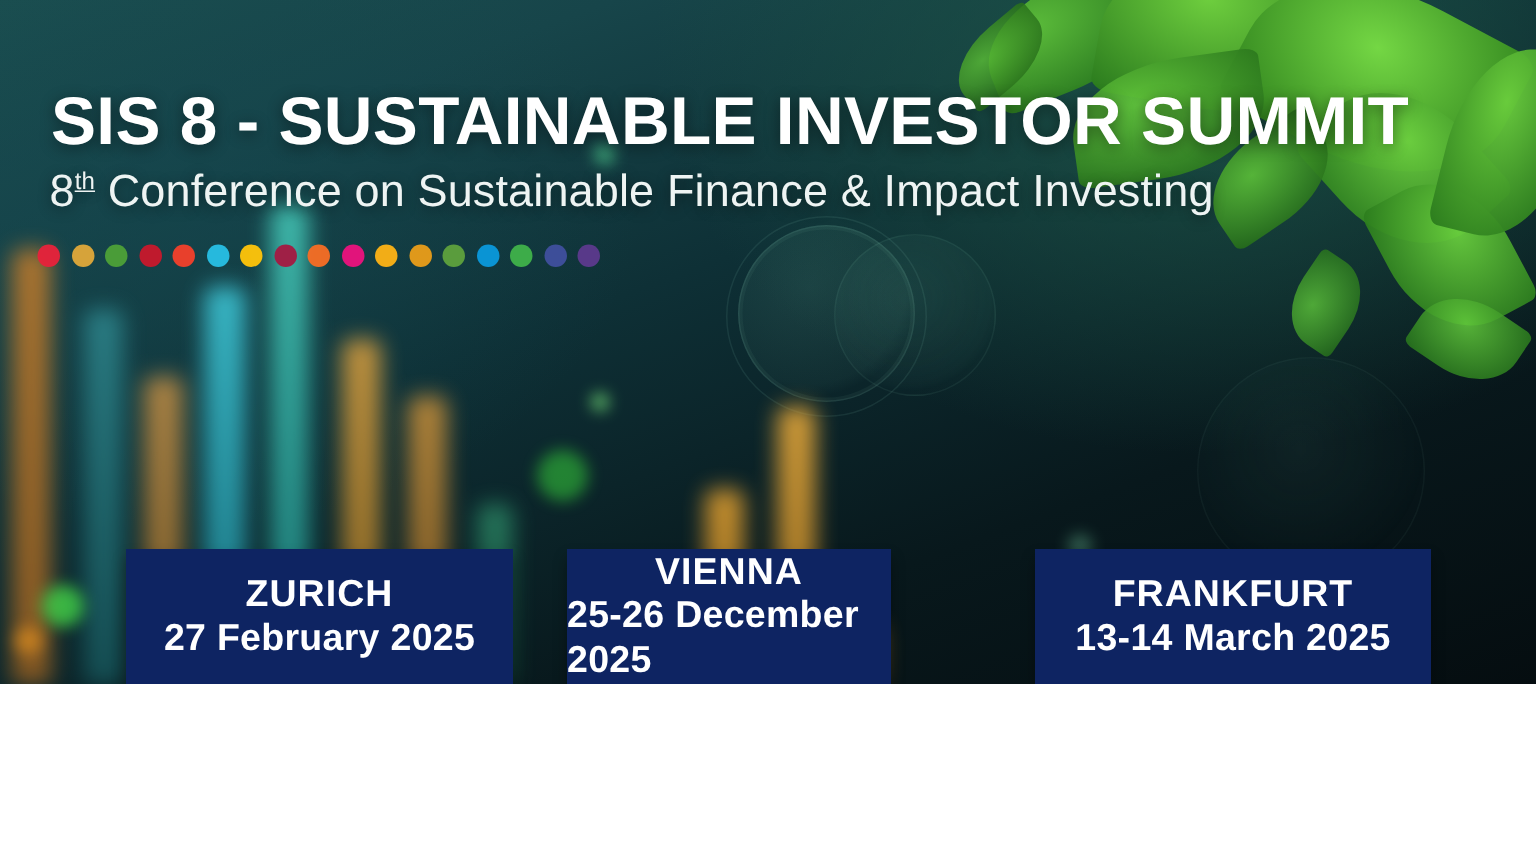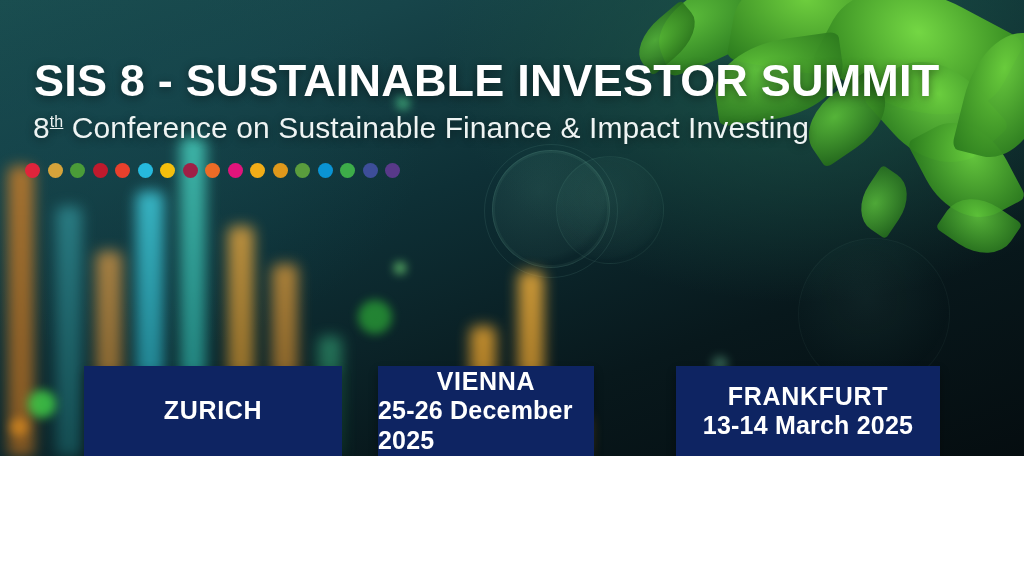--- a/index.html
+++ b/index.html
@@ -146,26 +146,27 @@
       <span class="dot" style="background: rgb(10, 151, 217);"></span>
       <span class="dot" style="background: rgb(63, 176, 74);"></span>
       <span class="dot" style="background: rgb(63, 79, 156);"></span>
       <span class="dot" style="background: rgb(91, 58, 140);"></span>
     </div>
   </div>
 
   <div class="cities">
     <div class="city c0" style="background: rgb(14, 36, 98);">
       <div class="name">ZURICH</div>
+      <div class="date">27 February 2025</div>
     </div>
     <div class="city c1" style="background: rgb(14, 36, 98);">
       <div class="name">VIENNA</div>
       <div class="date">25-26 December 2025</div>
     </div>
-    <div class="city c2" style="background: rgb(14, 36, 98);">
+    <div class="city c2" style="background: rgb(14, 36, 98); margin-left: 14px;">
       <div class="name">FRANKFURT</div>
       <div class="date">13-14 March 2025</div>
     </div>
   </div>
 
   <div class="footer">
 
     
 
     

